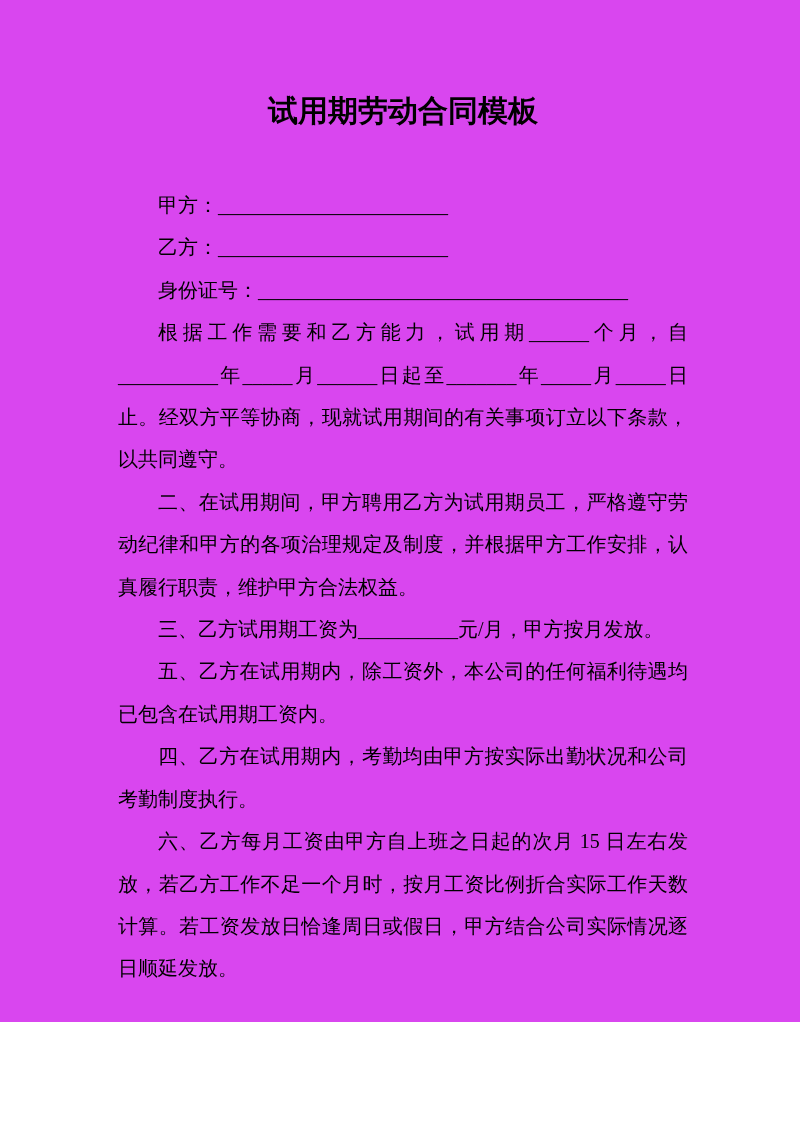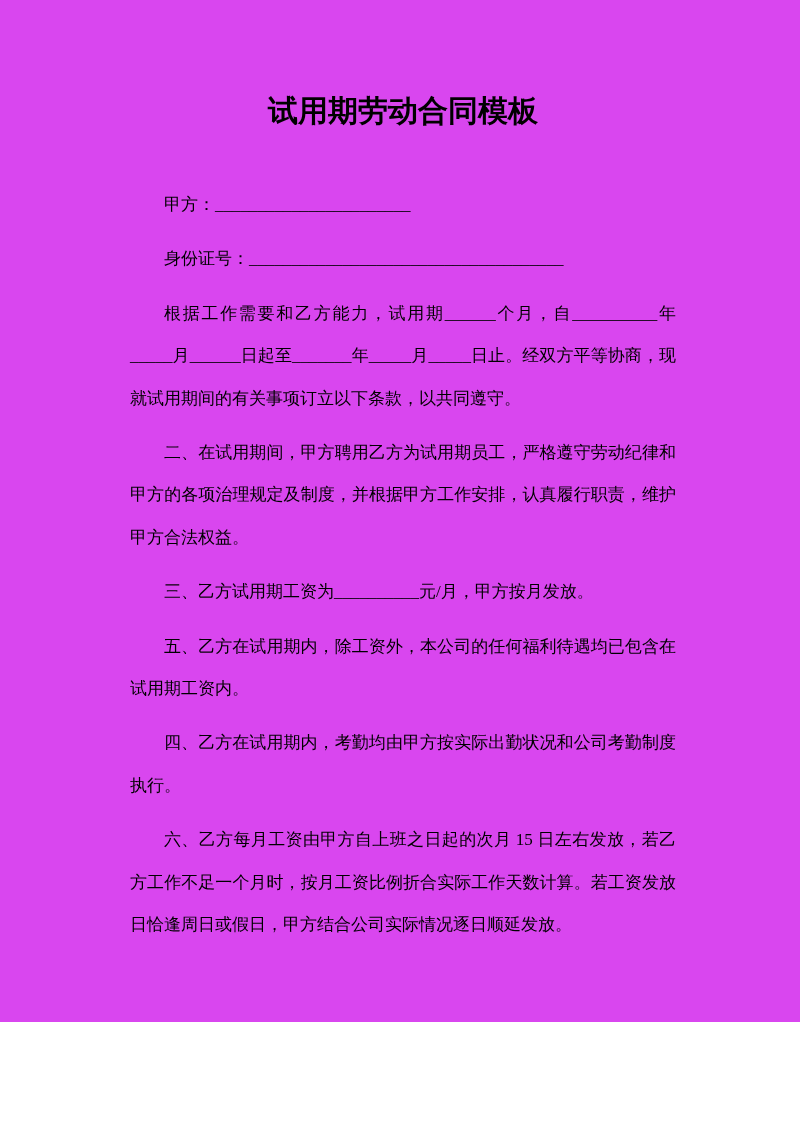--- a/index.html
+++ b/index.html
@@ -20,22 +20,22 @@
   }
   .doc-title {
     margin: 0 0 51px 0;
     font-size: 30px;
     font-weight: bold;
     line-height: 45px;
     text-align: center;
     color: #000000;
   }
   .doc-par {
-    margin: 12px;
-    font-size: 17px;
+    margin: 0;
+    font-size: 20px;
     line-height: 42.4px;
     text-align: justify;
     text-indent: 2em;
     word-break: break-word;
     color: #000000;
   }
   .page-footer {
     position: absolute;
     left: 0;
     right: 0;
@@ -50,20 +50,21 @@
 </style>
 </head>
 <body>
 
 <div class="page">
 
   <h1 class="doc-title">试用期劳动合同模板</h1>
 
   <p class="doc-par">甲方：_______________________</p>
 
+  <p class="doc-par">乙方：_______________________</p>
 
   <p class="doc-par">身份证号：_____________________________________</p>
 
   <p class="doc-par">根据工作需要和乙方能力，试用期______个月，自__________年_____月______日起至_______年_____月_____日止。经双方平等协商，现就试用期间的有关事项订立以下条款，以共同遵守。</p>
 
 
 
   <p class="doc-par">二、在试用期间，甲方聘用乙方为试用期员工，严格遵守劳动纪律和甲方的各项治理规定及制度，并根据甲方工作安排，认真履行职责，维护甲方合法权益。</p>
 
   <p class="doc-par">三、乙方试用期工资为__________元/月，甲方按月发放。</p>

